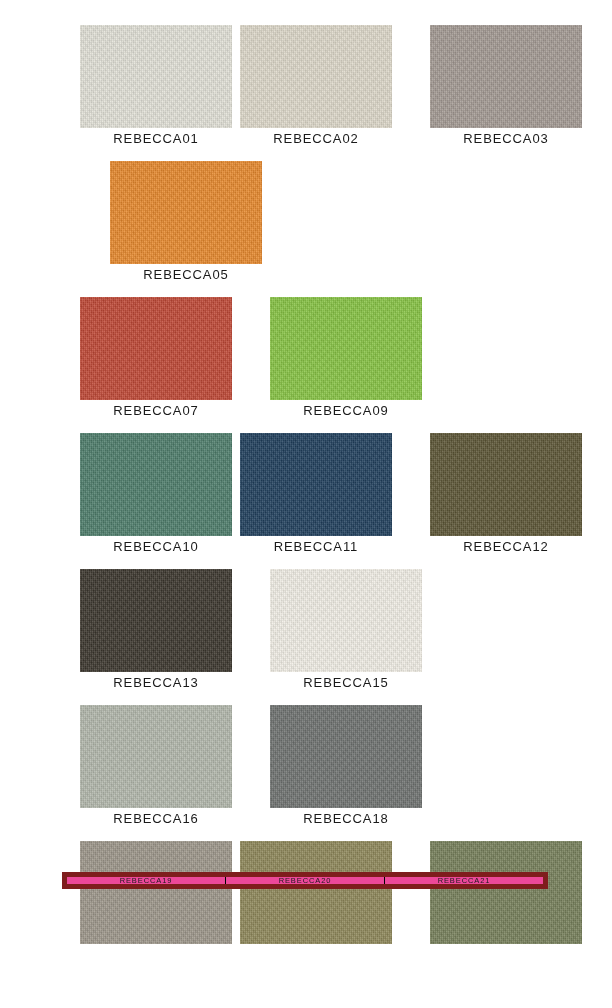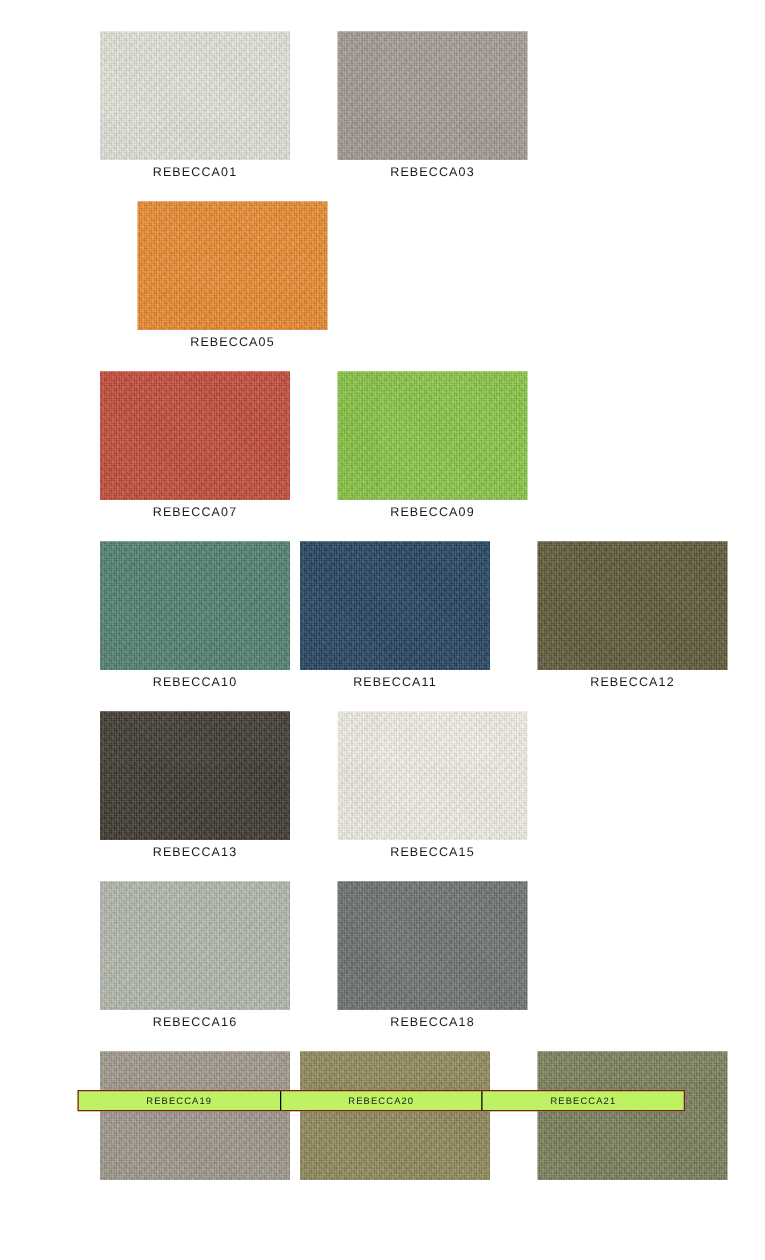--- a/index.html
+++ b/index.html
@@ -90,43 +90,43 @@
       repeating-linear-gradient(-45deg,
         rgba(255,255,255,0.025) 0px,
         rgba(255,255,255,0.025) 3px,
         rgba(0,0,0,0.022) 3px,
         rgba(0,0,0,0.022) 6px);
     pointer-events: none;
   }
 
   .swatch-label {
     margin-top: 6px;
-    font-size: 10px;
+    font-size: 13px;
     letter-spacing: 0.9px;
     color: #1a1a1a;
     text-align: center;
     line-height: 10px;
     white-space: nowrap;
   }
 
   
   .swatch-row.boxed .swatch-label {
     visibility: hidden;
   }
 
   .label-table {
     position: absolute;
     left: 62px;
     top: 872px;
     width: 486px;
     height: 17px;
-    border: 1px solid #7f1d1d;
+    border: 5px solid #7f1d1d;
     box-sizing: border-box;
     display: flex;
-    background: #bef264;
+    background: #ec4899;
   }
   .label-table-cell {
     flex: 1 1 0;
     border-right: 1px solid #000000;
     box-sizing: border-box;
     display: flex;
     align-items: center;
     justify-content: center;
     font-size: 7.5px;
     letter-spacing: 0.9px;
@@ -143,20 +143,24 @@
 <div id="sheet">
 
   <div class="swatch-grid">
 
     <div class="swatch-row">
       <div class="swatch-cell">
         <div class="swatch-chip" style="background-color: rgb(227, 226, 216);"></div>
         <div class="swatch-label">REBECCA01</div>
       </div>
       <div class="swatch-cell">
+        <div class="swatch-chip" style="background-color: rgb(222, 217, 202);"></div>
+        <div class="swatch-label">REBECCA02</div>
+      </div>
+      <div class="swatch-cell">
         <div class="swatch-chip" style="background-color: rgb(163, 154, 147);"></div>
         <div class="swatch-label">REBECCA03</div>
       </div>
     </div>
 
     <div class="swatch-row">
       <div class="swatch-cell">
         <div class="swatch-chip" style="background-color: rgb(232, 136, 43);"></div>
         <div class="swatch-label">REBECCA05</div>
       </div>

